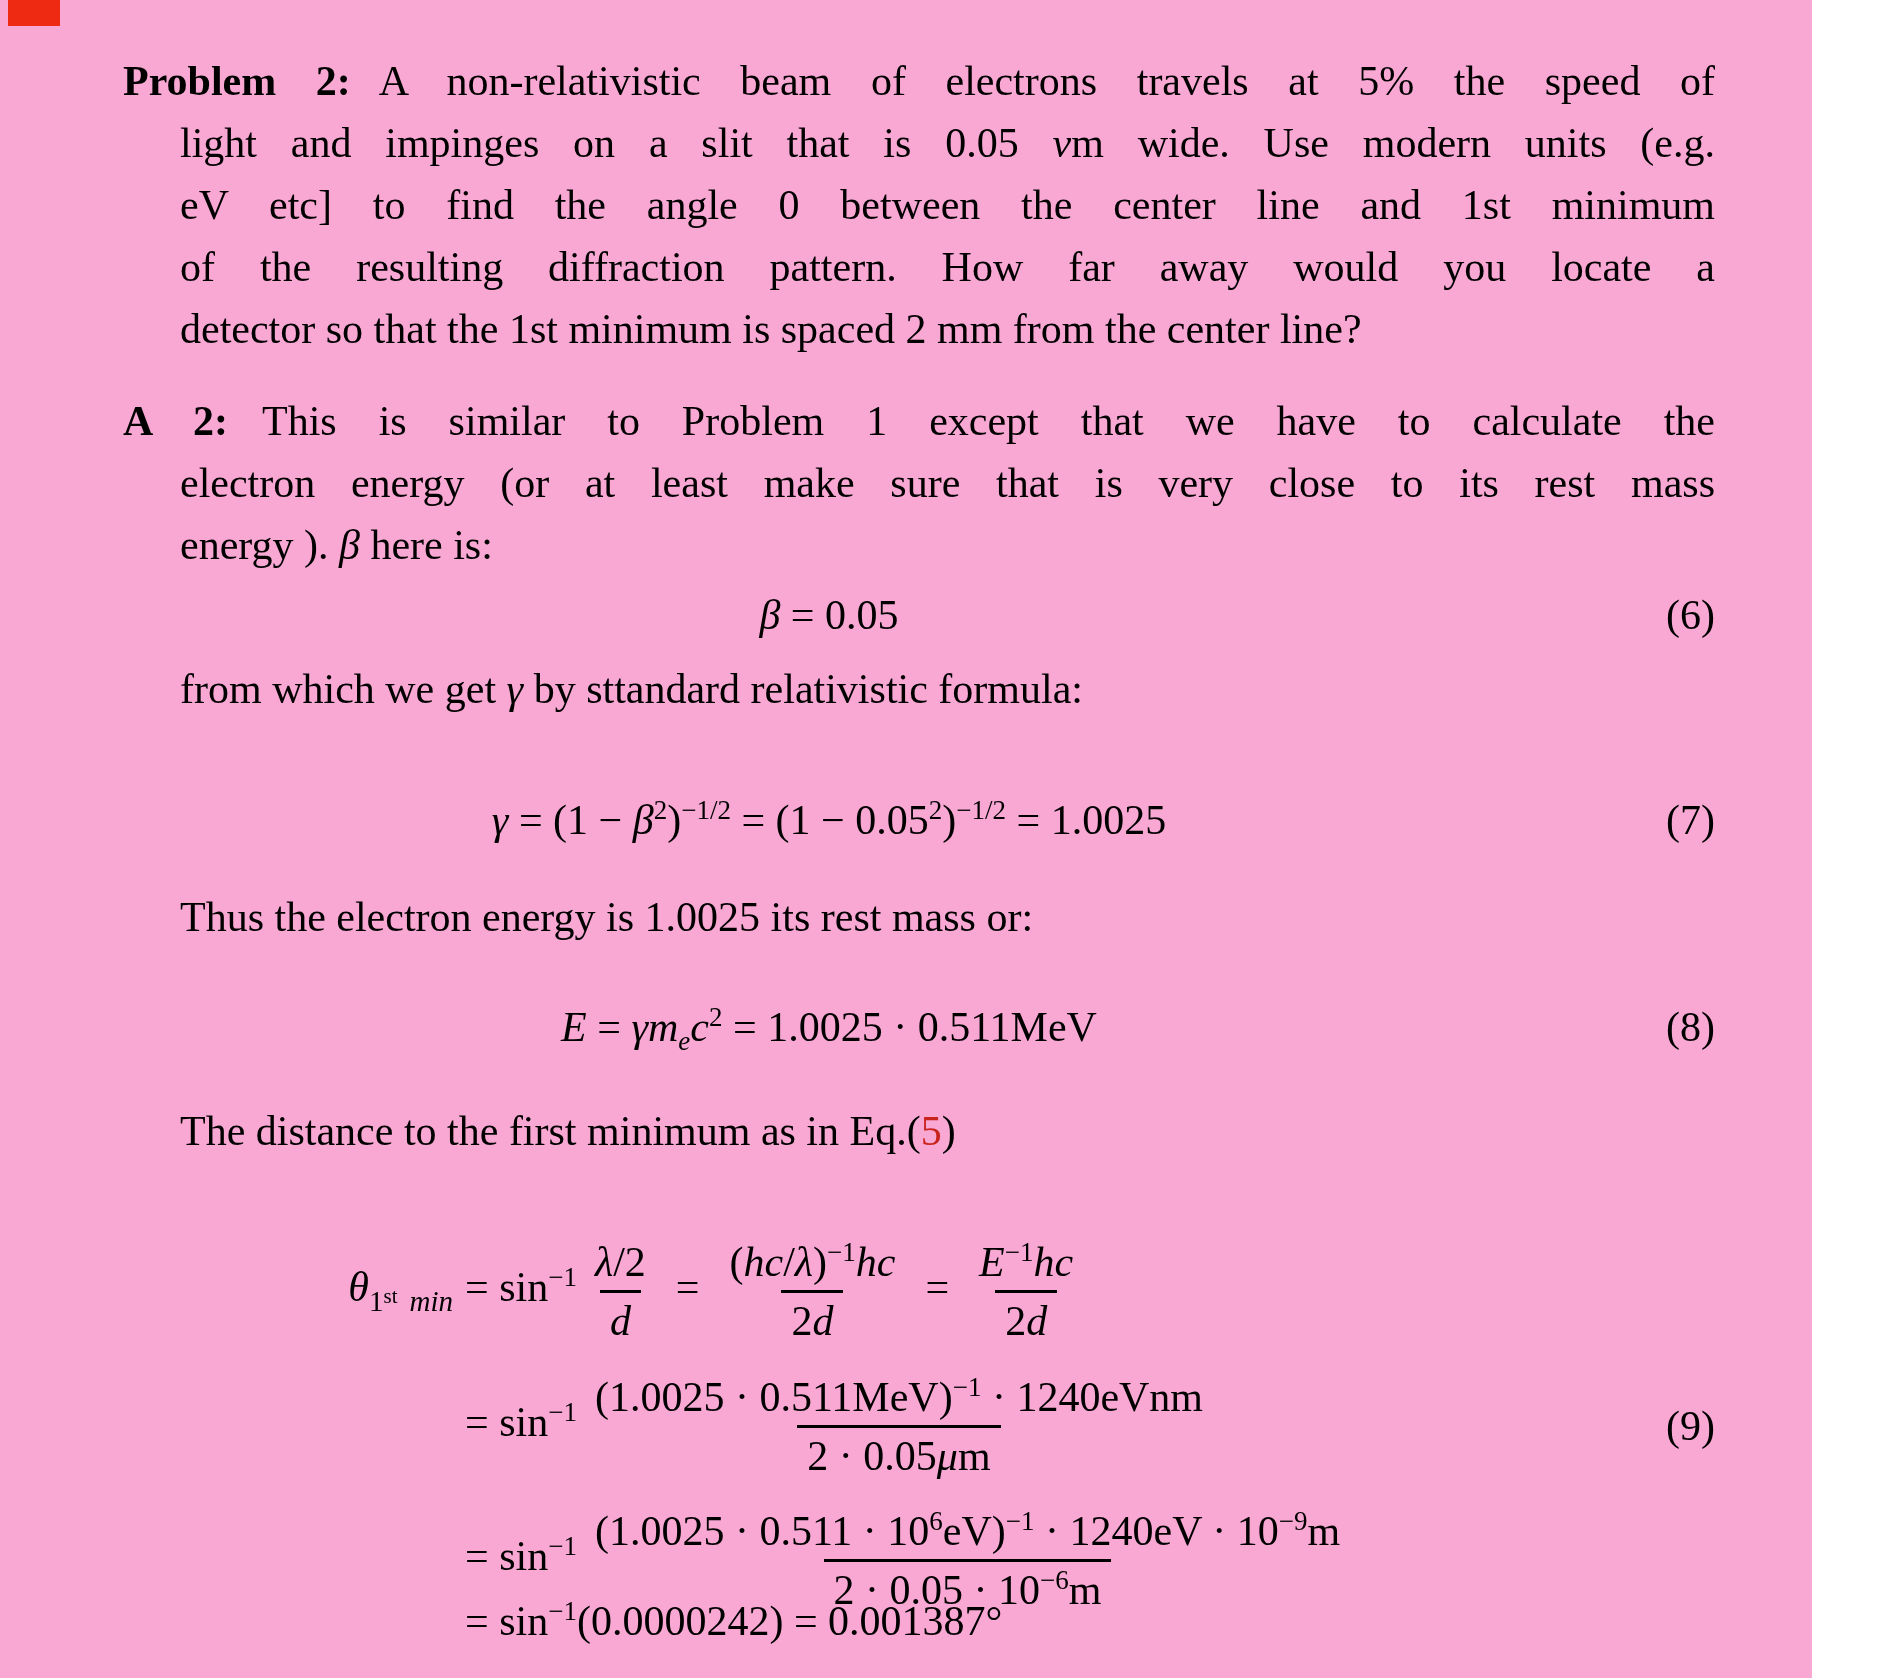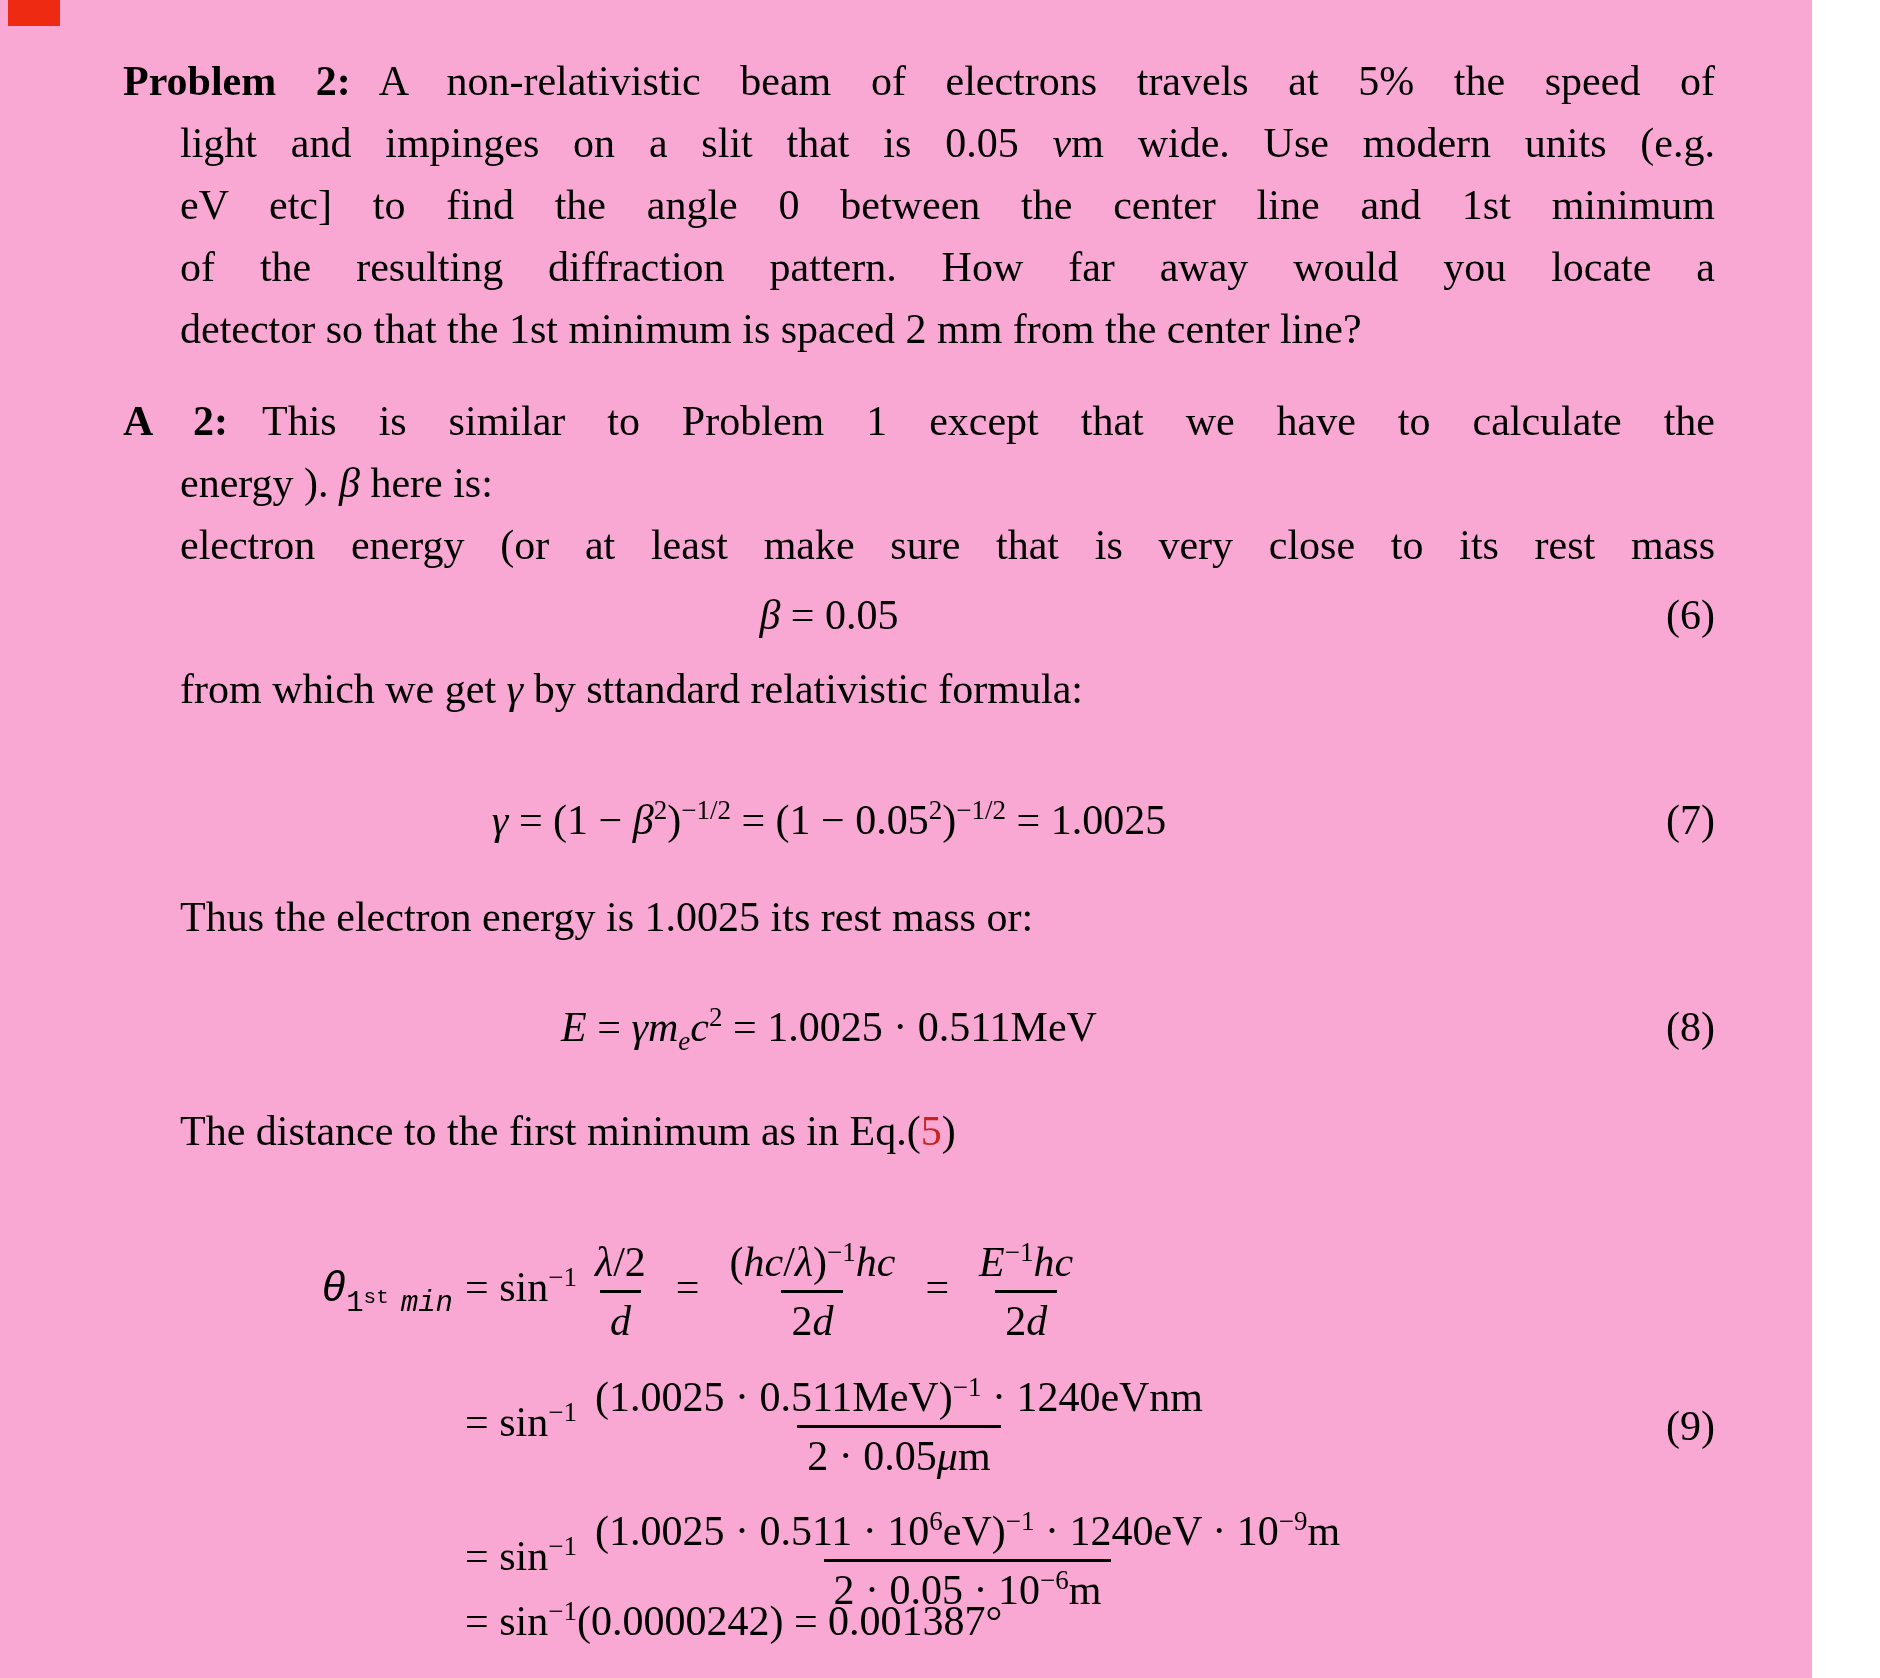--- a/index.html
+++ b/index.html
@@ -23,21 +23,21 @@
   .eqnum{position:absolute;right:0;top:0;line-height:62px;font-size:42px;}
   .e{font-size:27px;vertical-align:15px;line-height:0;}
   .s{font-size:27px;vertical-align:-9px;line-height:0;}
   .frac{display:inline-flex;flex-direction:column;align-items:center;
         vertical-align:middle;text-align:center;margin:0 6px;}
   .frac .num,.frac .den{display:block;padding:0 10px;line-height:56px;white-space:pre;text-align:right;}
   .frac .den{border-top:3px solid #000;}
   
   .eq9{position:absolute;left:123px;top:1190px;width:1592px;height:465px;font-size:42px;}
   .row{position:absolute;left:0;width:1592px;line-height:62px;white-space:pre;}
-  .lhs{display:inline-block;width:330px;text-align:right;margin-right:12px;white-space:pre;font-family:Liberation Mono, monospace;}
+  .lhs{display:inline-block;width:330px;text-align:right;margin-right:12px;white-space:pre;}
   .subg{font-size:29px;vertical-align:-10px;line-height:0;}
   .ssup{font-size:21px;vertical-align:8px;line-height:0;}
   .submin{margin-left:12px;}
   .pad{margin:0 14px;}
   .fm{margin-left:8px;}
   .eq9 .eqnum{top:205px;}
 </style>
 </head>
 <body>
 
@@ -48,22 +48,22 @@
   <div class="block txt" style="top:50px">
     <div class="ln j"><span class="bold lbl">Problem 2:</span><span>A non-relativistic beam of electrons travels at 5% the speed of</span></div>
     <div class="ln j hang"><span>light and impinges on a slit that is 0.05 </span><span class="v">ν</span><span>m wide. Use modern units (e.g.</span></div>
     <div class="ln j hang">eV etc] to find the angle 0 between the center line and 1st minimum</div>
     <div class="ln j hang">of the resulting diffraction pattern. How far away would you locate a</div>
     <div class="ln hang">detector so that the 1st minimum is spaced 2 mm from the center line?</div>
   </div>
 
   <div class="block txt" style="top:390px">
     <div class="ln j"><span class="bold lbl2">A 2:</span><span>This is similar to Problem 1 except that we have to calculate the</span></div>
+    <div class="ln j hang">electron energy (or at least make sure that is very close to its rest mass</div>
     <div class="ln hang"><span>energy ). </span><span class="v">β</span><span> here is:</span></div>
-    <div class="ln j hang">electron energy (or at least make sure that is very close to its rest mass</div>
   </div>
 
   <div class="eq" style="top:584px">
     <span class="ebody"><span class="v">β</span><span> = 0.05</span></span>
     <span class="eqnum">(6)</span>
   </div>
 
   <div class="block txt hang" style="top:658px">
     <span>from which we get </span><span class="v">γ</span><span> by sttandard relativistic formula:</span>
   </div>

